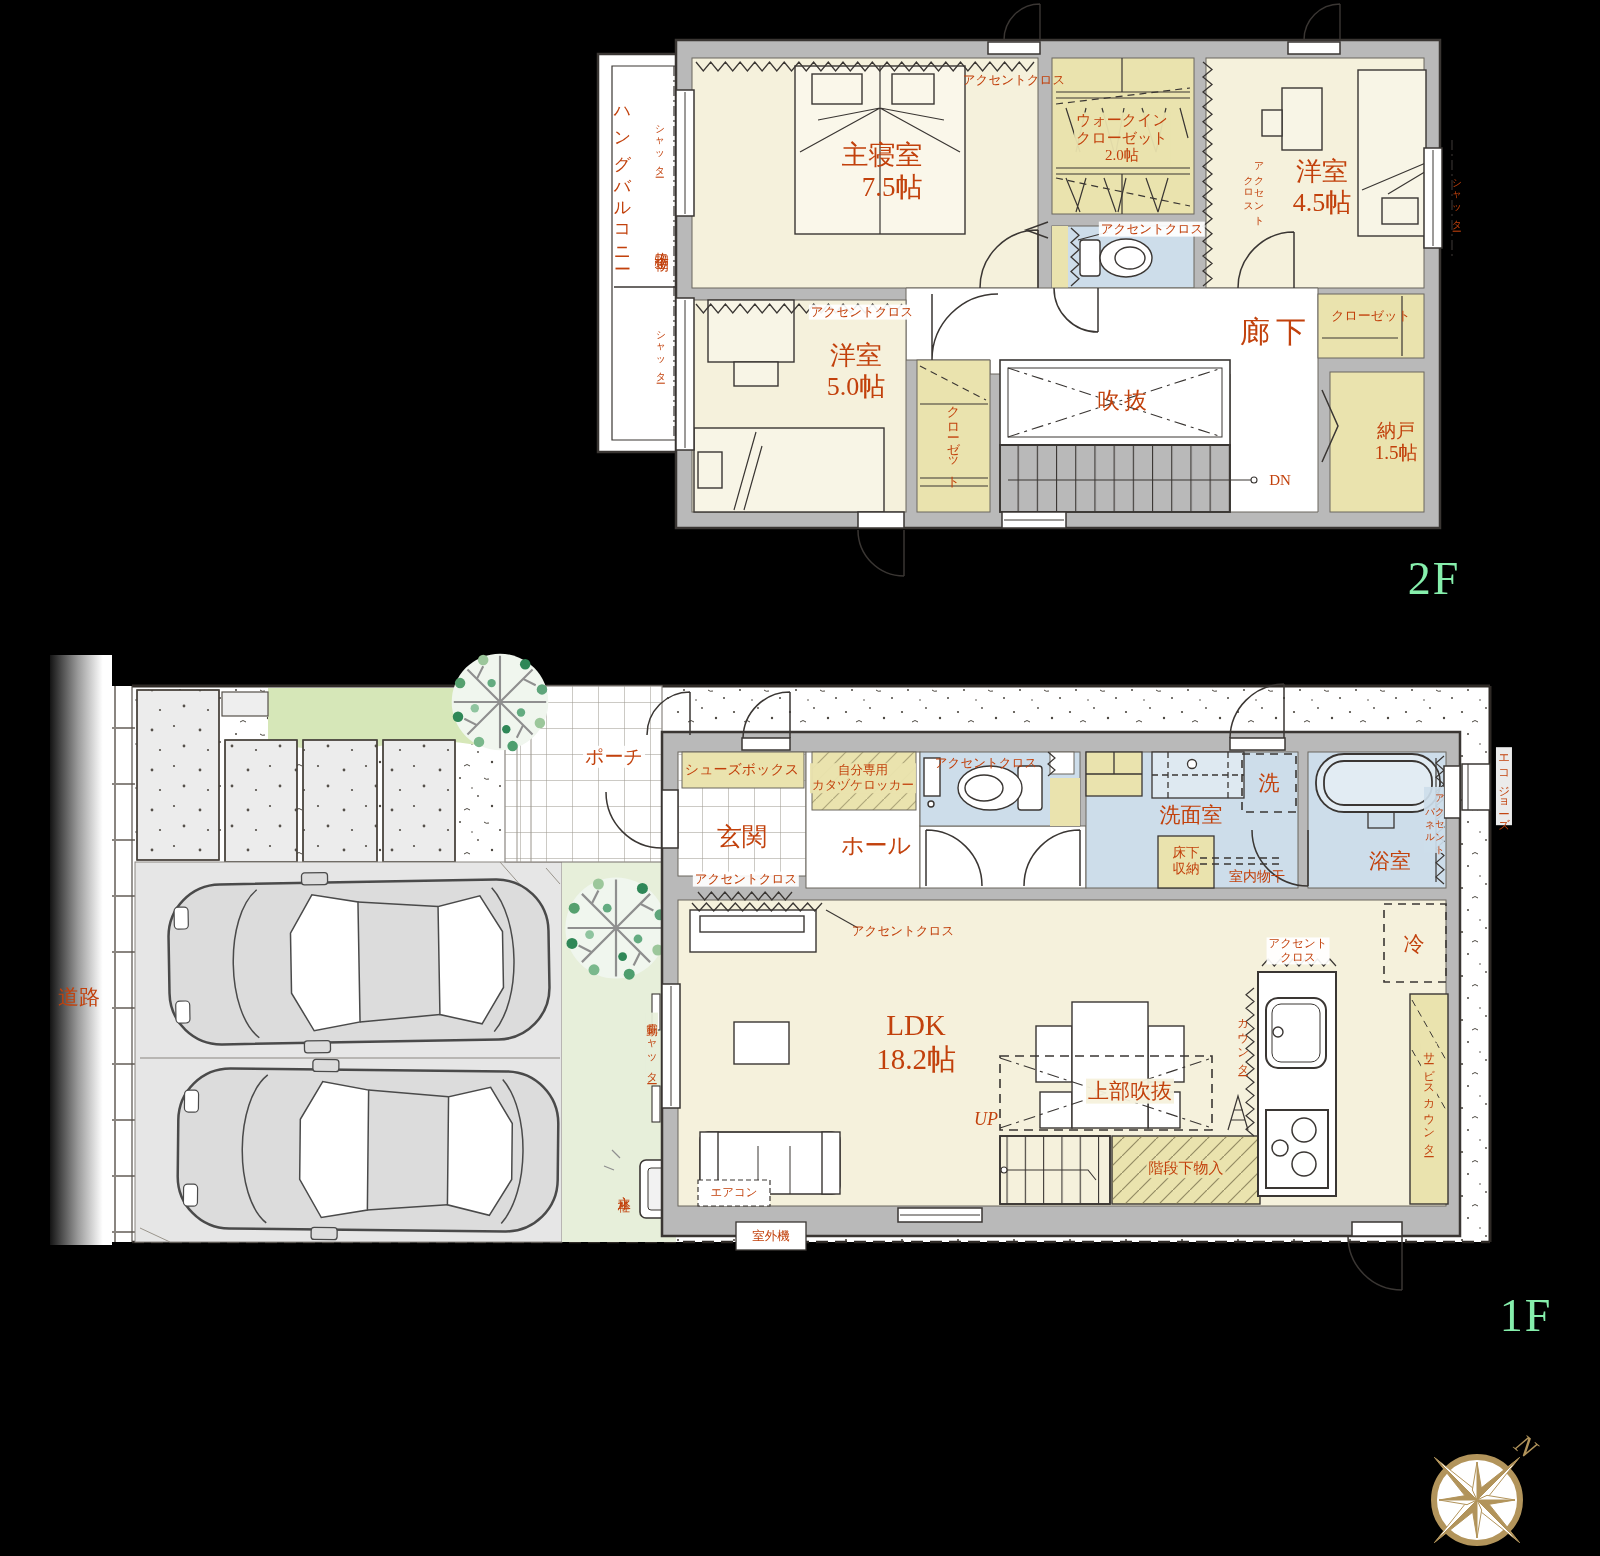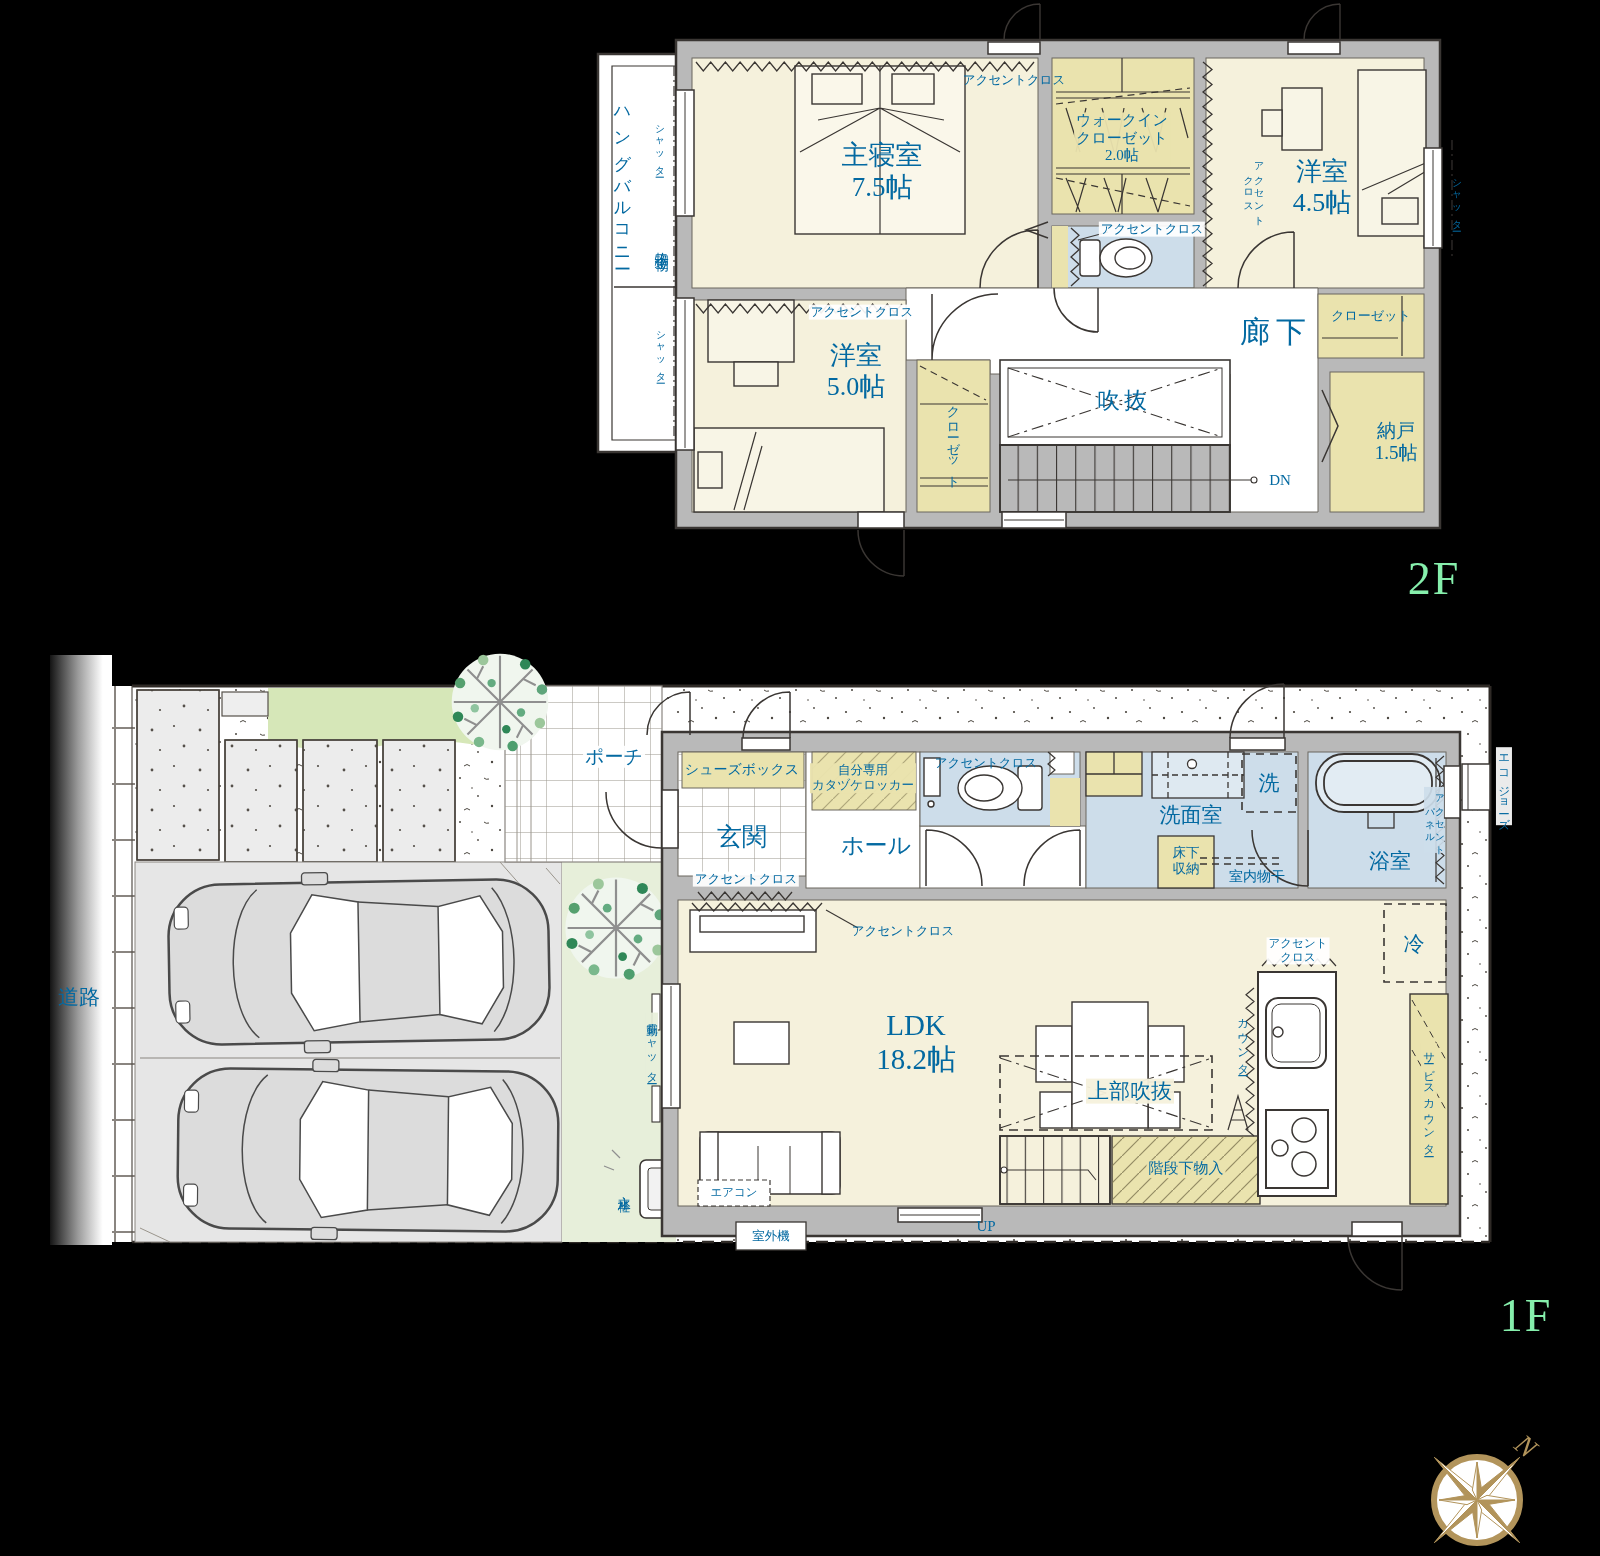--- a/index.html
+++ b/index.html
@@ -1,19 +1,19 @@
 <!DOCTYPE html>
 <html><head>
 <meta charset="utf-8">
 <style>
   html,body{margin:0;padding:0;background:#000;}
   #canvas{position:relative;width:1600px;height:1556px;background:#000;overflow:hidden;
           font-family:"Liberation Serif","DejaVu Serif",serif;}
   #plan-svg{position:absolute;left:0;top:0;}
-  .lbl{position:absolute;transform:translate(-50%,-50%);color:#0369a1;
+  .lbl{position:absolute;transform:translate(-50%,-50%);color:#c2410c;
        font-family:"Liberation Serif","DejaVu Serif",serif;
        white-space:pre-line;text-align:center;line-height:1.18;z-index:6;}
   .v{writing-mode:vertical-rl;letter-spacing:2px;line-height:1.05;}
   .wbg{background:rgba(255,255,255,.92);padding:0 2px;}
   .ybg{background:rgba(234,227,174,.95);padding:0 2px;}
   .cbg{background:rgba(245,241,220,.95);padding:0 2px;}
   .gbg{background:rgba(231,239,218,.92);padding:1px 0;}
   .bbg{background:rgba(205,221,234,.92);padding:1px 0;}
   .floor-big{color:#86efac;letter-spacing:2px;}
   .gold{color:#b2945b;}
@@ -394,21 +394,21 @@
     <polygon points="-38,0 0,0 -10,4.65" fill="#ffffff"></polygon>
   </g>
 </g>
 </svg>
 
 <div class="lbl v" style="left:622px;top:180px;font-size:17px;letter-spacing:4px;">ハングバルコニー</div>
 <div class="lbl v" style="left:659px;top:146px;font-size:10px;">シャッター</div>
 <div class="lbl v" style="left:661px;top:245px;font-size:14px;">物干金物</div>
 <div class="lbl v" style="left:660px;top:352px;font-size:10px;">シャッター</div>
 <div class="lbl" style="left:1014px;top:80px;font-size:12.5px;">アクセントクロス</div>
-<div class="lbl" style="left:882px;top:172px;font-size:27px;">主寝室
+<div class="lbl" style="left:882px;top:172px;font-size:27px;text-align:right;">主寝室
 7.5帖</div>
 <div class="lbl ybg" style="left:1122px;top:139px;font-size:15px;">ウォークイン
 クローゼット
 2.0帖</div>
 <div class="lbl v" style="left:1253px;top:189px;font-size:10px;">アクセント
 クロス</div>
 <div class="lbl wbg" style="left:1152px;top:229px;font-size:12.5px;">アクセントクロス</div>
 <div class="lbl" style="left:1322px;top:188px;font-size:26px;">洋室
 4.5帖</div>
 <div class="lbl v" style="left:1456px;top:200px;font-size:10px;">シャッター</div>
@@ -444,21 +444,21 @@
 <div class="lbl" style="left:1414px;top:944px;font-size:21px;">冷</div>
 <div class="lbl wbg" style="left:1298px;top:951px;font-size:11.5px;">アクセント
 クロス</div>
 <div class="lbl v" style="left:1243px;top:1041px;font-size:11.5px;">カウンター</div>
 <div class="lbl v ybg" style="left:1429px;top:1098px;font-size:11.5px;">サービスカウンター</div>
 <div class="lbl wbg" style="left:746px;top:879px;font-size:12.5px;">アクセントクロス</div>
 <div class="lbl" style="left:903px;top:931px;font-size:12.5px;">アクセントクロス</div>
 <div class="lbl" style="left:916px;top:1042px;font-size:29px;">LDK
 18.2帖</div>
 <div class="lbl cbg" style="left:1130px;top:1091px;font-size:21px;">上部吹抜</div>
-<div class="lbl" style="left:986px;top:1227px;font-size:15px;">UP</div>
+<div class="lbl" style="left:986px;top:1120px;font-size:18px;font-style:italic;">UP</div>
 <div class="lbl ybg" style="left:1186px;top:1169px;font-size:15px;">階段下物入</div>
 <div class="lbl" style="left:734px;top:1193px;font-size:11.5px;">エアコン</div>
 <div class="lbl" style="left:771px;top:1236px;font-size:12.5px;">室外機</div>
 <div class="lbl v gbg" style="left:624px;top:1188px;font-size:13px;">立水栓</div>
 <div class="lbl v gbg" style="left:652px;top:1047px;font-size:11.5px;">電動シャッター</div>
 <div class="lbl floor-big" style="left:1526px;top:1316px;font-size:46px;">1F</div>
 <div class="lbl gold" style="left:1526px;top:1446px;font-size:28px;transform:translate(-50%,-50%) rotate(40deg);font-style:italic;">N</div>
 
 </div>
 

